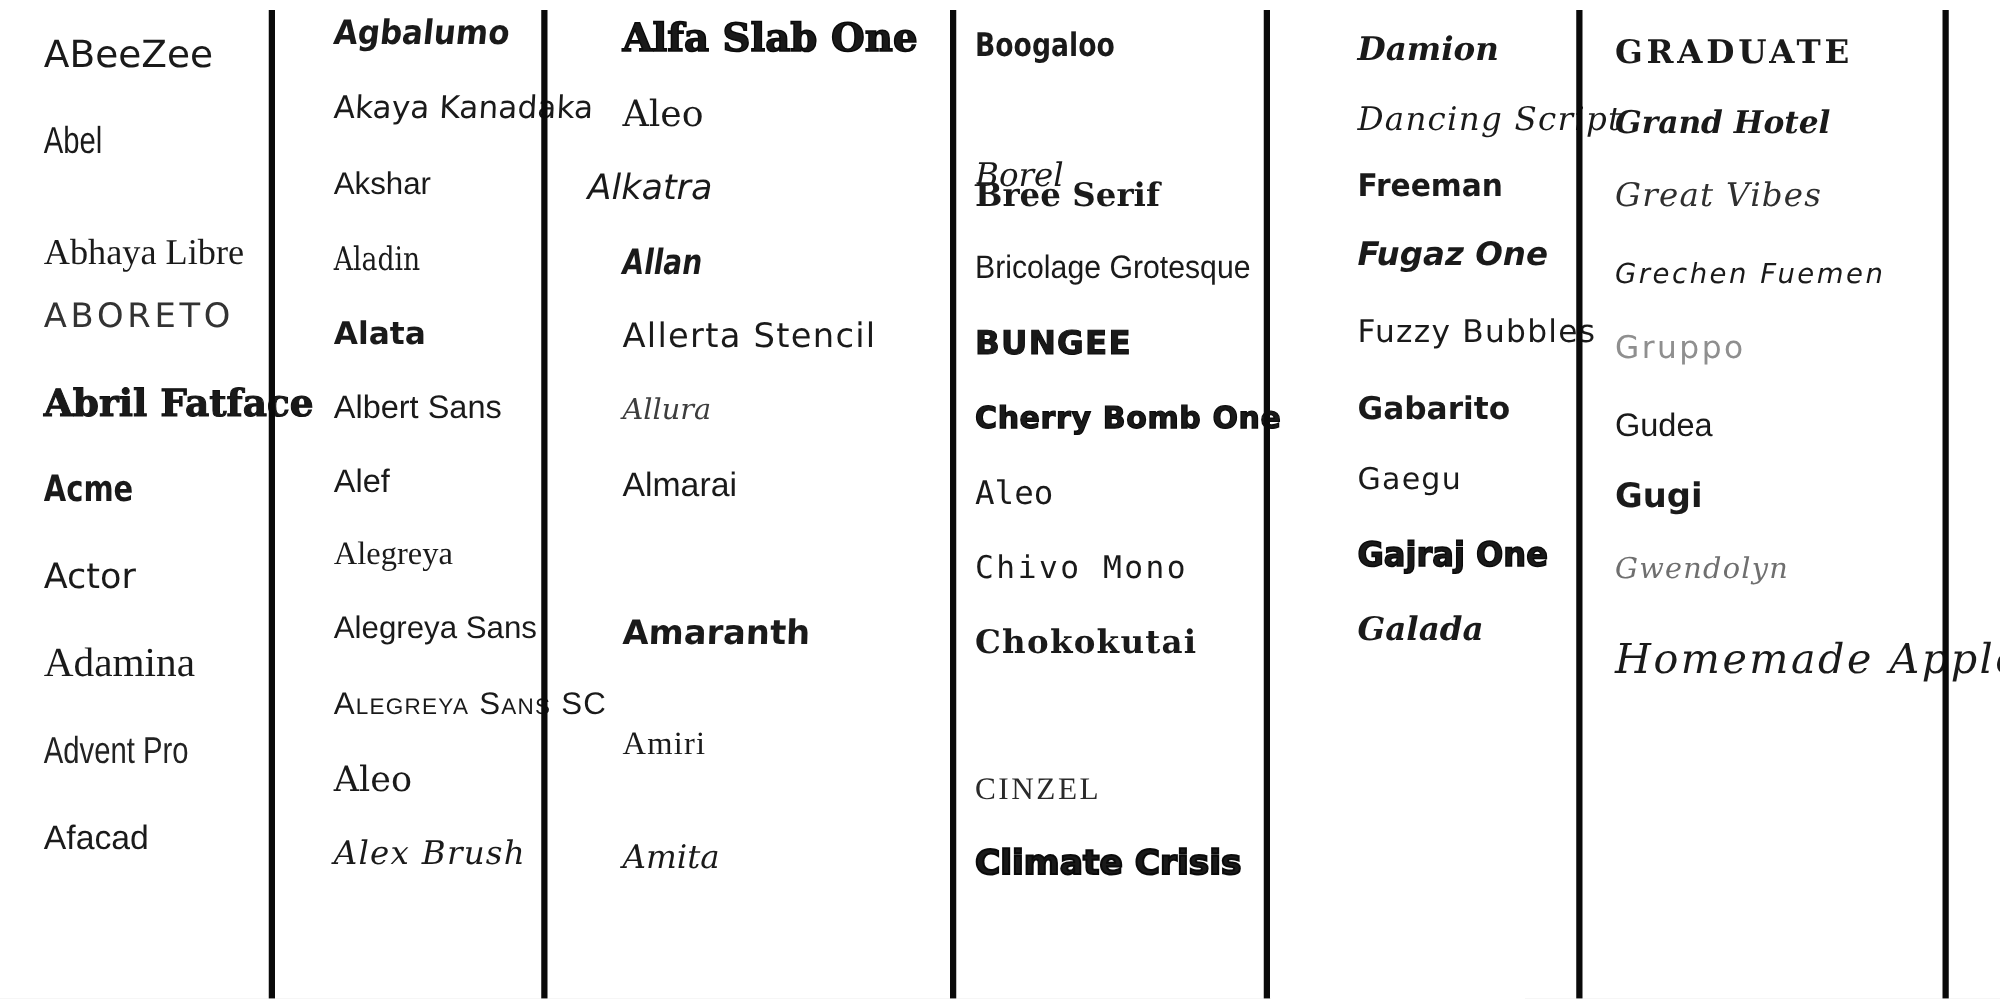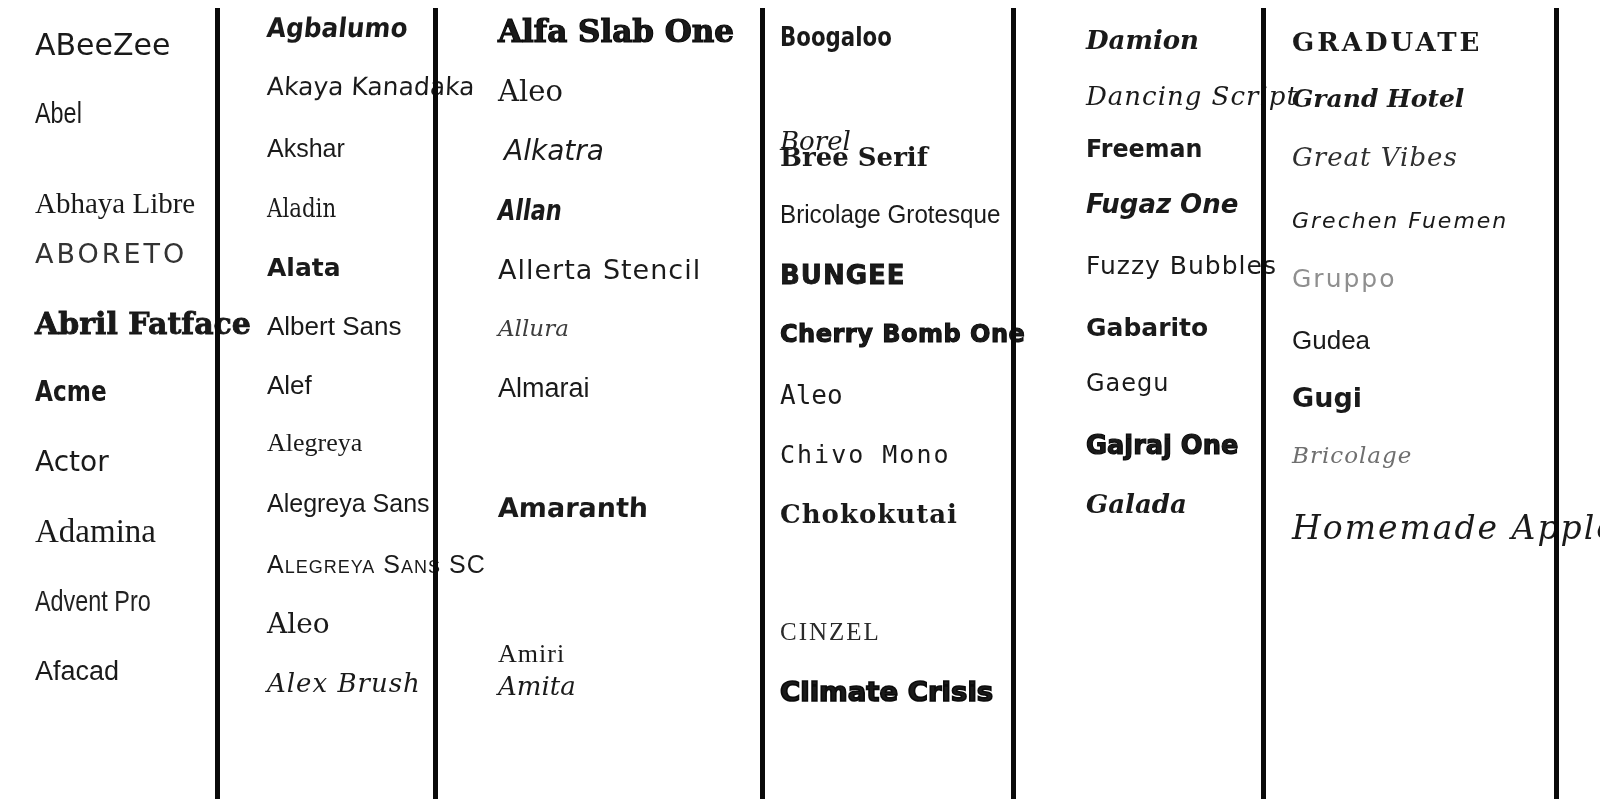--- a/index.html
+++ b/index.html
@@ -109,27 +109,27 @@
         <div class="fi f-alef" style="left: 267px; top: 385px;"><span>Alef</span></div>
         <div class="fi f-alegreya" style="left: 267px; top: 443px;"><span>Alegreya</span></div>
         <div class="fi f-alegreya-sans" style="left: 267px; top: 503px;"><span>Alegreya Sans</span></div>
         <div class="fi f-alegreya-sans-sc" style="left: 267px; top: 564px;"><span>Alegreya Sans SC</span></div>
         <div class="fi f-aleo" style="left: 267px; top: 623px;"><span>Aleo</span></div>
         <div class="fi f-alex-brush" style="left: 267px; top: 683px;"><span>Alex Brush</span></div>
       </div>
       <div>
         <div class="fi f-alfa-slab-one" style="left: 498px; top: 31px;"><span>Alfa Slab One</span></div>
         <div class="fi f-alice" style="left: 498px; top: 91px;"><span>Aleo</span></div>
-        <div class="fi f-alkatra" style="left: 504px; top: 150px; text-decoration: underline;"><span>Alkatra</span></div>
+        <div class="fi f-alkatra" style="left: 470px; top: 150px; text-decoration: underline;"><span>Alkatra</span></div>
         <div class="fi f-allan" style="left: 498px; top: 210px;"><span>Allan</span></div>
         <div class="fi f-allerta-stencil" style="left: 498px; top: 269px;"><span>Allerta Stencil</span></div>
         <div class="fi f-allura" style="left: 498px; top: 328px;"><span>Allura</span></div>
         <div class="fi f-almarai" style="left: 498px; top: 388px;"><span>Almarai</span></div>
         <div class="fi f-amaranth" style="left: 498px; top: 507px;"><span>Amaranth</span></div>
-        <div class="fi f-amiri" style="left: 498px; top: 654px;"><span>Amiri</span></div>
+        <div class="fi f-amiri" style="left: 498px; top: 595px;"><span>Amiri</span></div>
         <div class="fi f-amita" style="left: 498px; top: 686px;"><span>Amita</span></div>
       </div>
       <div>
         <div class="fi f-boogaloo" style="left: 780px; top: 37px;"><span>Boogaloo</span></div>
         <div class="fi f-borel" style="left: 780px; top: 97px; margin-top: 44px;"><span>Borel</span></div>
         <div class="fi f-bree-serif" style="left: 780px; top: 157px;"><span>Bree Serif</span></div>
         <div class="fi f-bricolage-grotesque" style="left: 780px; top: 214px;"><span>Bricolage Grotesque</span></div>
         <div class="fi f-bungee" style="left: 780px; top: 275px;"><span>BUNGEE</span></div>
         <div class="fi f-cherry-bomb-one" style="left: 780px; top: 334px;"><span>Cherry Bomb One</span></div>
         <div class="fi f-chivo" style="left: 780px; top: 395px;"><span>Aleo</span></div>
@@ -150,21 +150,21 @@
         <div class="fi f-galada" style="left: 1086px; top: 504px;"><span>Galada</span></div>
       </div>
       <div>
         <div class="fi f-graduate" style="left: 1292px; top: 42px;"><span>GRADUATE</span></div>
         <div class="fi f-grand-hotel" style="left: 1292px; top: 98px;"><span>Grand Hotel</span></div>
         <div class="fi f-great-vibes" style="left: 1292px; top: 157px;"><span>Great Vibes</span></div>
         <div class="fi f-grechen-fuemen" style="left: 1292px; top: 220px;"><span>Grechen Fuemen</span></div>
         <div class="fi f-gruppo" style="left: 1292px; top: 278px;"><span>Gruppo</span></div>
         <div class="fi f-gudea" style="left: 1292px; top: 340px;"><span>Gudea</span></div>
         <div class="fi f-gugi" style="left: 1292px; top: 397px;"><span>Gugi</span></div>
-        <div class="fi f-gwendolyn" style="left: 1292px; top: 455px;"><span>Bricolage</span></div>
+        <div class="fi f-gwendolyn" style="left: 1292px; top: 455px;"><span>Gwendolyn</span></div>
         <div class="fi f-homemade-apple" style="left: 1292px; top: 527px;"><span>Homemade Apple</span></div>
       </div>
     </div>
   <div id="dividers-root">
       <div class="divider" style="left: 215px; top: 8px; height: 791px; background: rgb(10, 10, 10);"></div>
       <div class="divider" style="left: 433px; top: 8px; height: 791px; background: rgb(10, 10, 10);"></div>
       <div class="divider" style="left: 760px; top: 8px; height: 791px; background: rgb(10, 10, 10);"></div>
       <div class="divider" style="left: 1011px; top: 8px; height: 791px; background: rgb(10, 10, 10);"></div>
       <div class="divider" style="left: 1261px; top: 8px; height: 791px; background: rgb(10, 10, 10);"></div>
       <div class="divider" style="left: 1554px; top: 8px; height: 791px; background: rgb(10, 10, 10);"></div>

